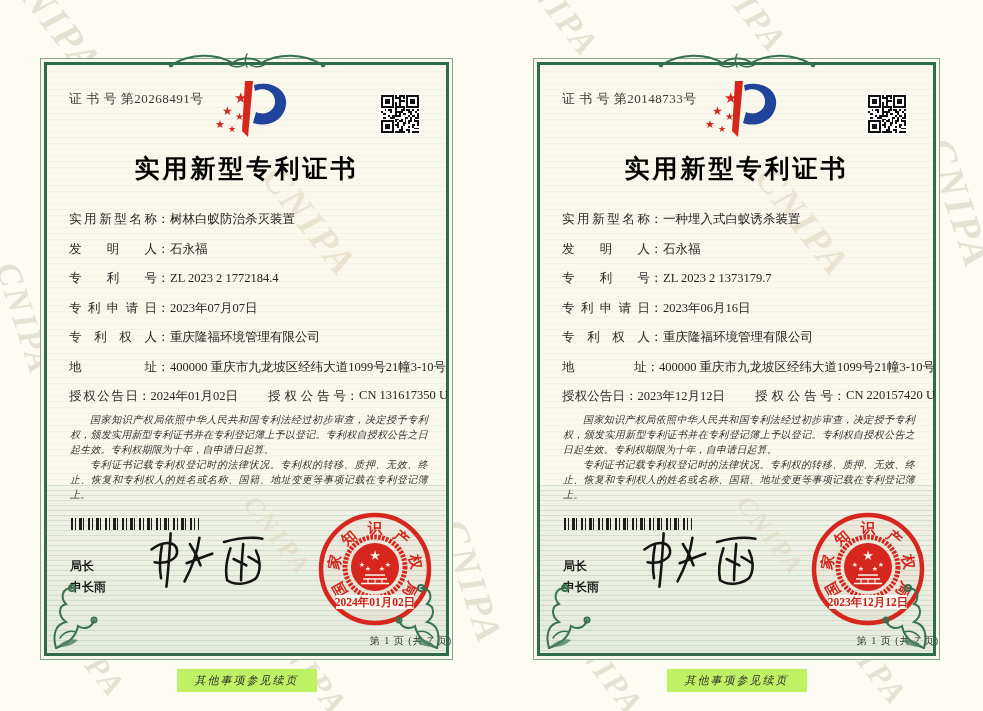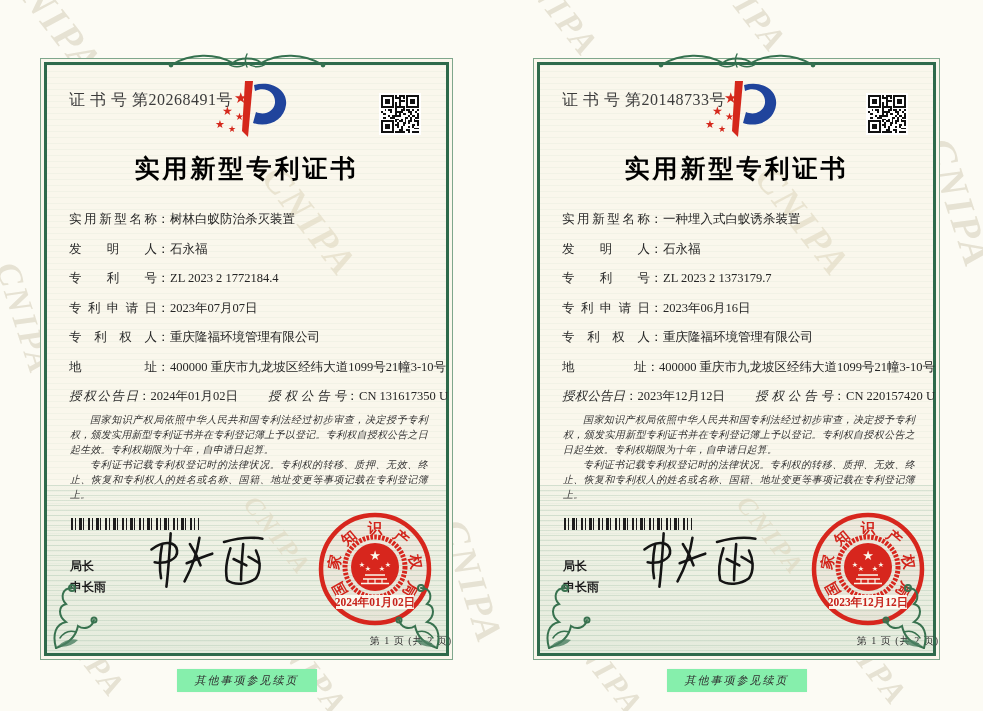--- a/index.html
+++ b/index.html
@@ -34,39 +34,39 @@
       linear-gradient(to bottom, rgba(190,215,195,0.10), rgba(175,205,182,0.28)),
       repeating-linear-gradient(to bottom, rgba(110,160,128,0.22) 0 1px, rgba(110,160,128,0) 1px 5px);
   }
   .content { position:absolute; inset:0; z-index:2; }
   
   .flourish-top { position:absolute; top:-10px; left:50%; transform:translateX(-50%); z-index:3; }
   .corner { position:absolute; bottom:7px; z-index:3; }
   .corner.bl { left:7px; }
   .corner.br { right:7px; transform:scaleX(-1); }
   
-  .certno { position:absolute; left:28px; top:31px; font-size:16px; letter-spacing:.5px; color:#3c3c3c; }
+  .certno { position:absolute; left:28px; top:31px; font-size:13px; letter-spacing:.5px; color:#3c3c3c; }
   .logo   { position:absolute; top:20px; left:50%; transform:translateX(-50%); width:92px; height:72px; }
   .qr     { position:absolute; top:34px; right:31px; width:42px; height:42px; background:#fff; padding:2px; }
   .qr svg { width:100%; height:100%; shape-rendering:crispEdges; }
   .title  {
     position:absolute; top:93px; width:100%; text-align:center;
     font-size:25px; font-weight:bold; letter-spacing:3px; color:#000000;
   }
   
   .fields { position:absolute; left:28px; right:4px; top:146px; }
   .frow { height:29.5px; display:flex; align-items:center; font-size:12.5px; color:#252525; }
   .flabel {
     display:inline-block; width:88px; text-align:justify; text-align-last:justify;
     letter-spacing:0; color:#2b2b2b;
   }
-  .flabel2 { width:78px;font-style:italic; }
+  .flabel2 { width:78px; }
   .colon { display:inline-block; width:13px; }
   .fvalue { white-space:nowrap;font-family:Liberation Serif, serif; }
-  .dualgap { margin-left:30px; display:flex; align-items:center; }
+  .dualgap { margin-left:30px; display:flex; }
   
   .paras { position:absolute; left:29px; right:24px; top:353px; }
   .paras p {
     font-size:10px; line-height:15px; text-align:justify; text-indent:2em;
     font-style:italic; color:#343434; letter-spacing:.2px;
   }
   
   .barcode {
     position:absolute; left:30px; top:459px; width:128px; height:12px;
     background:repeating-linear-gradient(90deg,
@@ -75,21 +75,21 @@
   }
   .boss { position:absolute; left:29px; top:497px; font-family:"Liberation Sans", sans-serif; font-size:12px; font-weight:600; line-height:21px; color:#1e1e1e; }
   .sig  { position:absolute; left:92px; top:468px; }
   .seal { position:absolute; left:274px; top:450px; width:120px; height:120px; }
   .pagenum { position:absolute; bottom:11px; width:100%; text-align:right; font-size:10px; letter-spacing:1px; color:#333; }
   
   .footnote { position:absolute; top:669px; text-align:center; z-index:2; }
   .fn-l { left:40px;  width:413px; }
   .fn-r { left:533px; width:407px; }
   .footnote-box {
-    display:inline-block; background:#86efac; padding:4px 18px;
+    display:inline-block; background:#bef264; padding:4px 18px;
     font-size:11px; font-style:italic; letter-spacing:2px; color:#2f2f2f;
     box-shadow:0 0 2px rgba(0,0,0,0.05);
   }
   svg text.star { font-family:"DejaVu Sans", sans-serif; }
 </style>
 </head>
 <body>
 
 <svg width="0" height="0" style="position:absolute">
   <defs>

